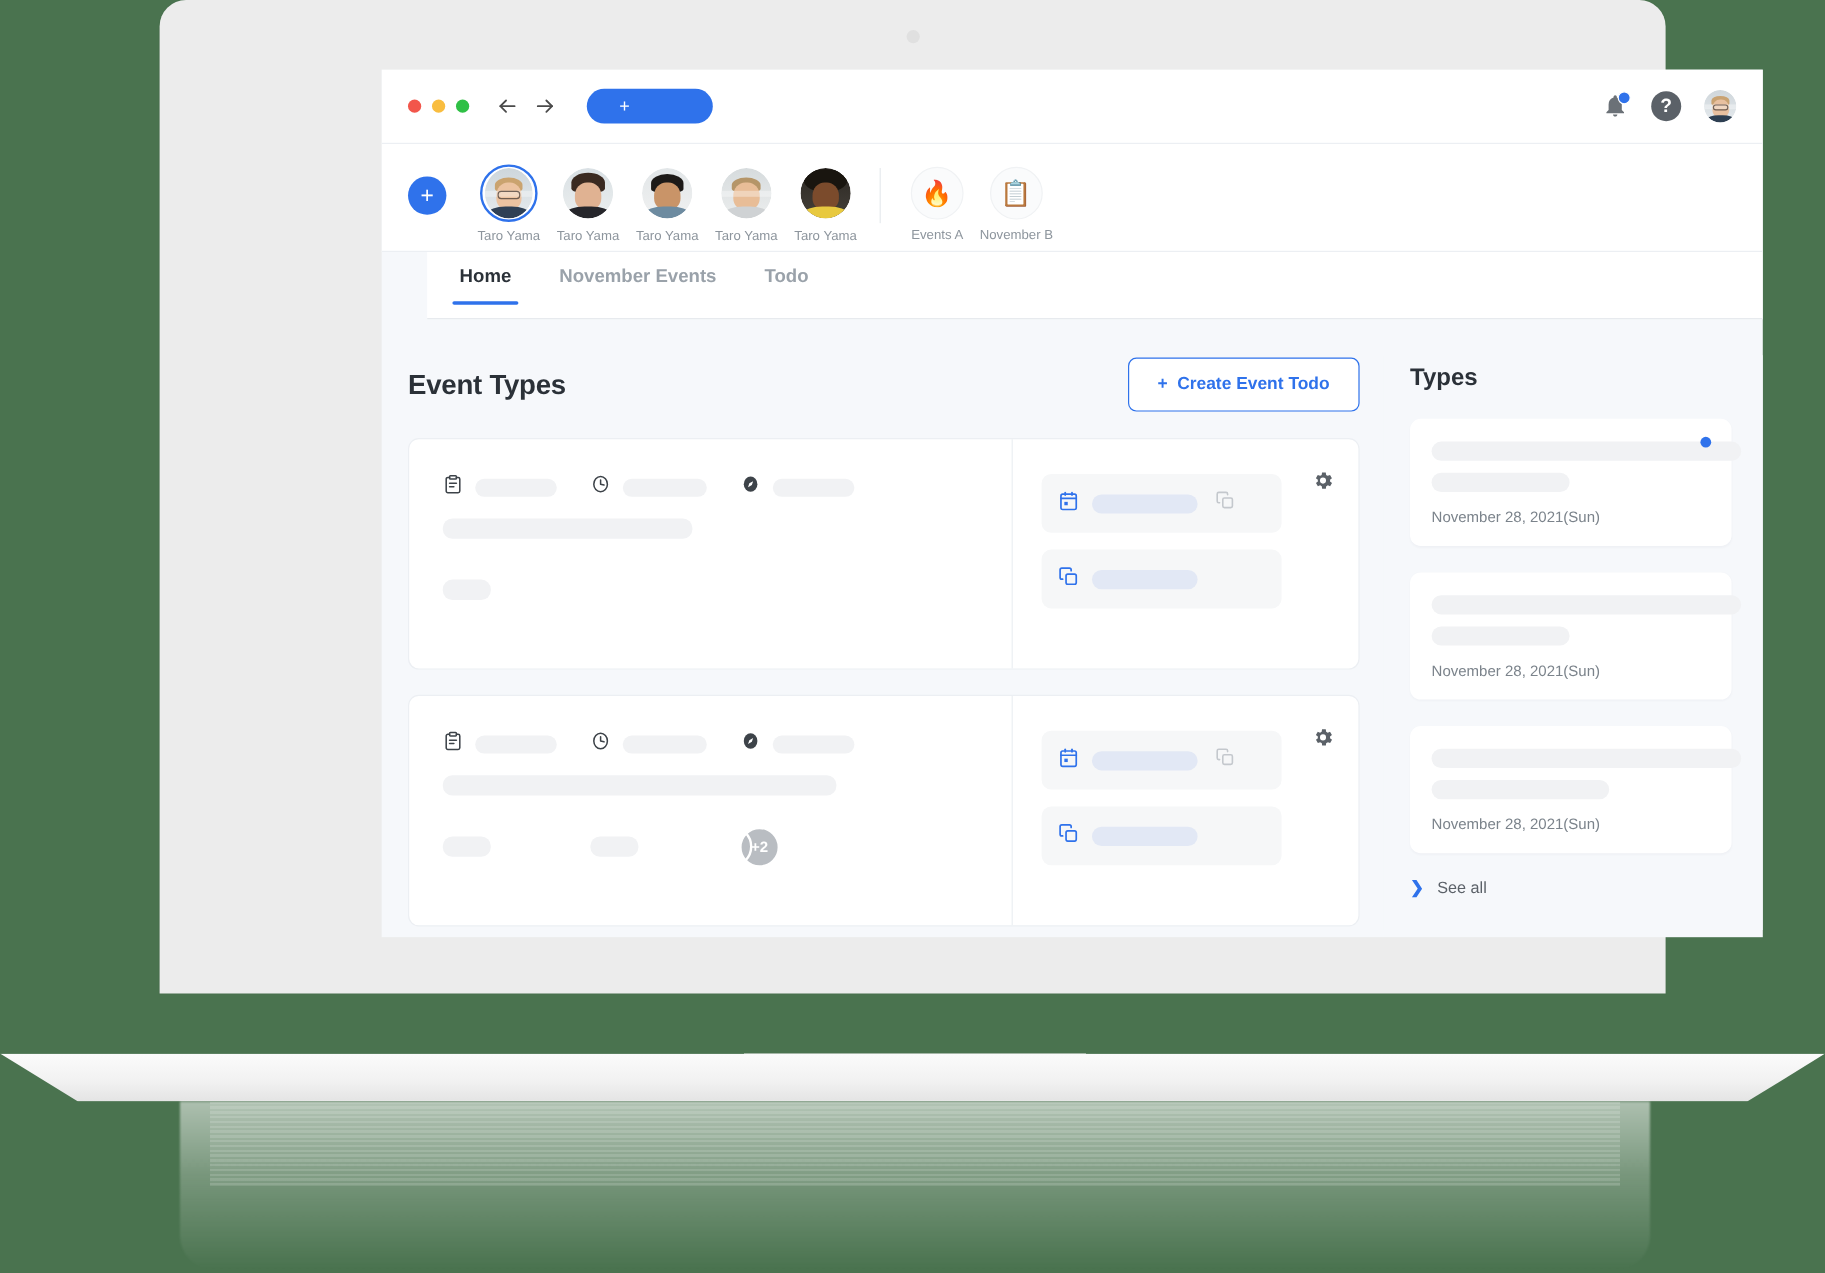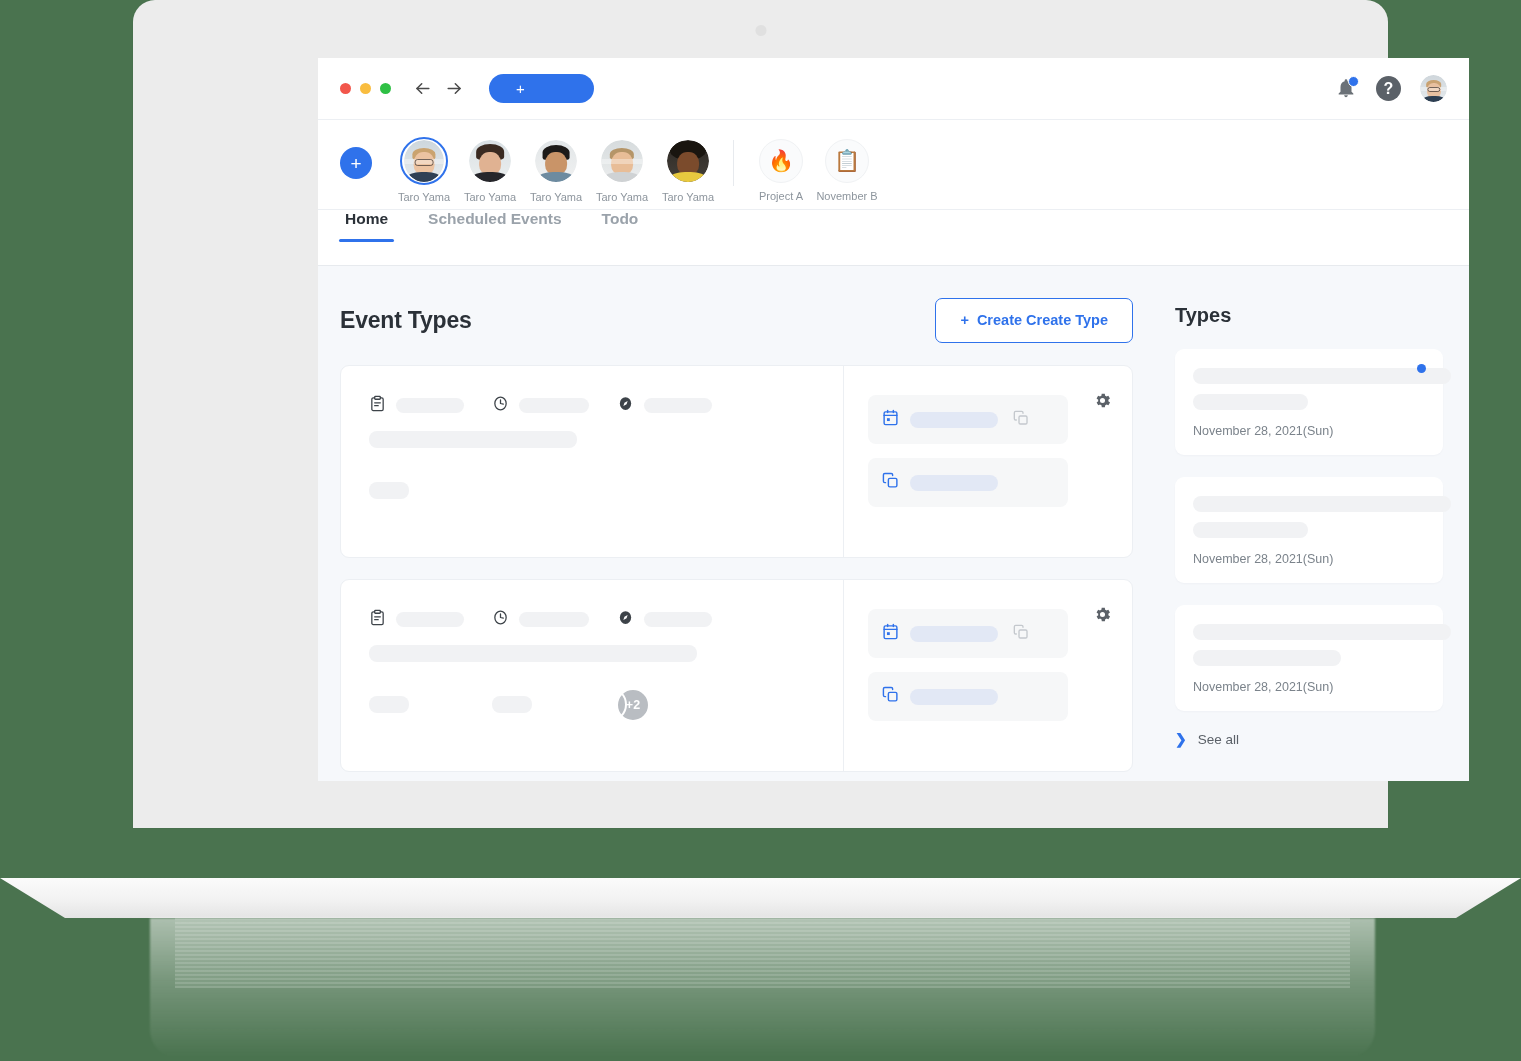--- a/index.html
+++ b/index.html
@@ -101,22 +101,22 @@
   .project{width:66px;display:flex;flex-direction:column;align-items:center;}
   .project .pic{
     width:42px;height:42px;border-radius:50%;background:#fafbfc;
     border:1px solid #f0f2f4;display:flex;align-items:center;justify-content:center;
     font-size:21px;margin-top:2px;
   }
   .project .plabel{font-size:11px;color:#8d959d;margin-top:7px;white-space:nowrap;}
 
   
   .tabs{
-    height:56px;background:#fff;display:flex;align-items:flex-start;
-    padding-left:7px;border-bottom:1px solid #e7eaee;box-sizing:border-box;
+    height:56px;background:#fff;display:flex;align-items:center;
+    padding-left:7px;border-bottom:1px solid #e7eaee;box-sizing:border-box;margin-left:38px;
   }
   .tab{
     padding:0 20px 13px 20px;font-size:15.5px;color:#9aa2aa;font-weight:bold;
     position:relative;
   }
   .tab.active{color:#2b3138;}
   .tab.active:after{
     content:"";position:absolute;left:14px;right:14px;bottom:-1px;height:3px;
     background:#2f72eb;border-radius:2px;
   }
@@ -334,42 +334,42 @@
               </div>
             </div>
           </div>
           <div class="plabel">Taro Yama</div>
         </div>
 
         <div class="vdiv"></div>
 
         <div class="project">
           <div class="pic">🔥</div>
-          <div class="plabel">Project A</div>
+          <div class="plabel">Events A</div>
         </div>
         <div class="project">
           <div class="pic">📋</div>
           <div class="plabel">November B</div>
         </div>
       </div>
 
       <div class="tabs">
         <div class="tab active">Home</div>
-        <div class="tab">Scheduled Events</div>
+        <div class="tab">November Events</div>
         <div class="tab">Todo</div>
       </div>
 
       <div class="main">
 
         <div class="left">
           <div class="lefthead">
             <div class="h1">Event Types</div>
             <div class="create-btn">
               <span>+</span>
-              <span>Create Create Type</span>
+              <span>Create Event Todo</span>
             </div>
           </div>
 
           <div class="evcard">
             <div class="evleft">
               <div class="evrow1">
                 <div class="meta">
                   <span>
                     <svg width="17" height="17" viewBox="0 0 24 24" fill="none" stroke="#3d4349" stroke-width="1.8" stroke-linecap="round" stroke-linejoin="round">
                         <path d="M16 4h2a2 2 0 0 1 2 2v14a2 2 0 0 1-2 2H6a2 2 0 0 1-2-2V6a2 2 0 0 1 2-2h2"></path>

